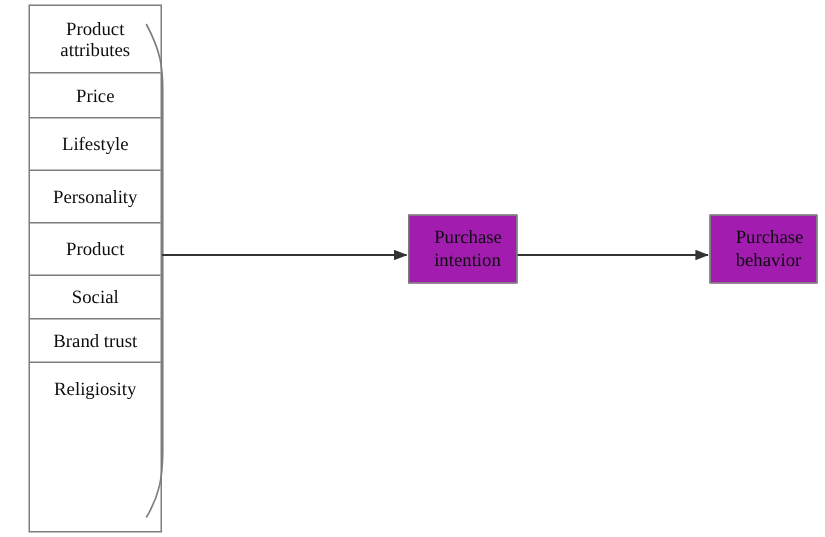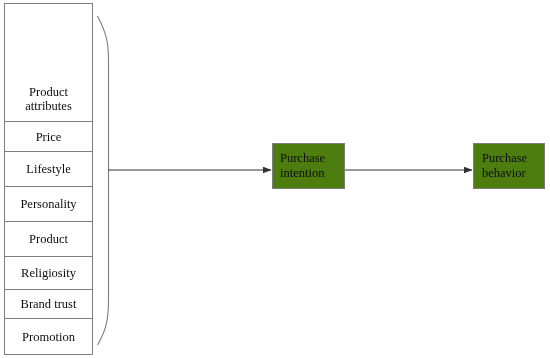--- a/index.html
+++ b/index.html
@@ -12,29 +12,28 @@
     width: 550px;
     height: 358px;
     background: #ffffff;
     font-family: "Liberation Serif", "DejaVu Serif", serif;
     overflow: hidden;
   }
 
   
   #construct-column {
     position: absolute;
-    left: 4px;
+    left: 19px;
     top: 3px;
     width: 89px;
     height: 352px;
     border: 1px solid #7d7d7d;
     box-sizing: border-box;
     display: flex;
     flex-direction: column;
-    justify-content: flex-end;
   }
   .construct-cell {
     box-sizing: border-box;
     border-bottom: 1px solid #7d7d7d;
     display: flex;
     align-items: center;
     justify-content: center;
     text-align: center;
     font-size: 12.5px;
     color: #0d0d0d;
@@ -44,28 +43,29 @@
   }
   .construct-cell:last-child {
     border-bottom: none;
   }
 
   
   .process-box {
     position: absolute;
     border: 1px solid #7d7d7d;
     box-sizing: border-box;
-    background: #4d7c0f;
+    background: #a21caf;
     font-size: 12.5px;
     color: #0d0d0d;
     line-height: 1.2;
     display: flex;
     flex-direction: column;
     justify-content: center;
     white-space: pre-line;
+    align-items: center;
   }
   #purchase-intention-box {
     left: 272px;
     top: 143px;
     width: 73px;
     height: 46px;
     padding-left: 7px;
     text-align: left;
   }
   #purchase-behavior-box {
@@ -92,23 +92,23 @@
 
 <div id="canvas">
 
   <div id="construct-column">
     <div class="construct-cell" style="height:45px">Product
 attributes</div>
     <div class="construct-cell" style="height:30px">Price</div>
     <div class="construct-cell" style="height:35px">Lifestyle</div>
     <div class="construct-cell" style="height:35px">Personality</div>
     <div class="construct-cell" style="height:35px">Product</div>
+    <div class="construct-cell" style="height:29px">Social</div>
+    <div class="construct-cell" style="height:29px">Brand trust</div>
     <div class="construct-cell" style="height:33px">Religiosity</div>
-    <div class="construct-cell" style="height:29px">Brand trust</div>
-    <div class="construct-cell" style="height:35px">Promotion</div>
   </div>
 
   <div id="purchase-intention-box" class="process-box">
     <span>Purchase
 intention</span>
   </div>
 
   <div id="purchase-behavior-box" class="process-box">
     <span>Purchase
 behavior</span>

